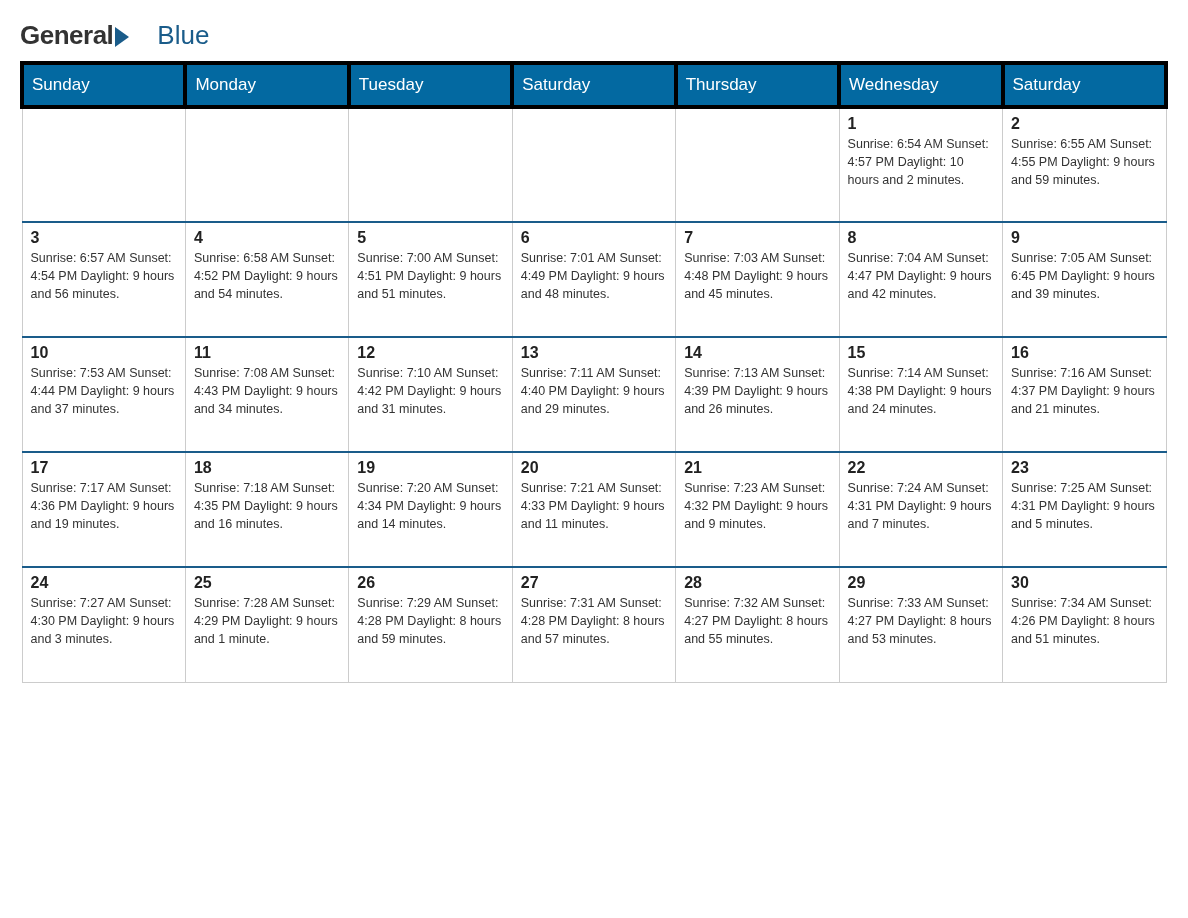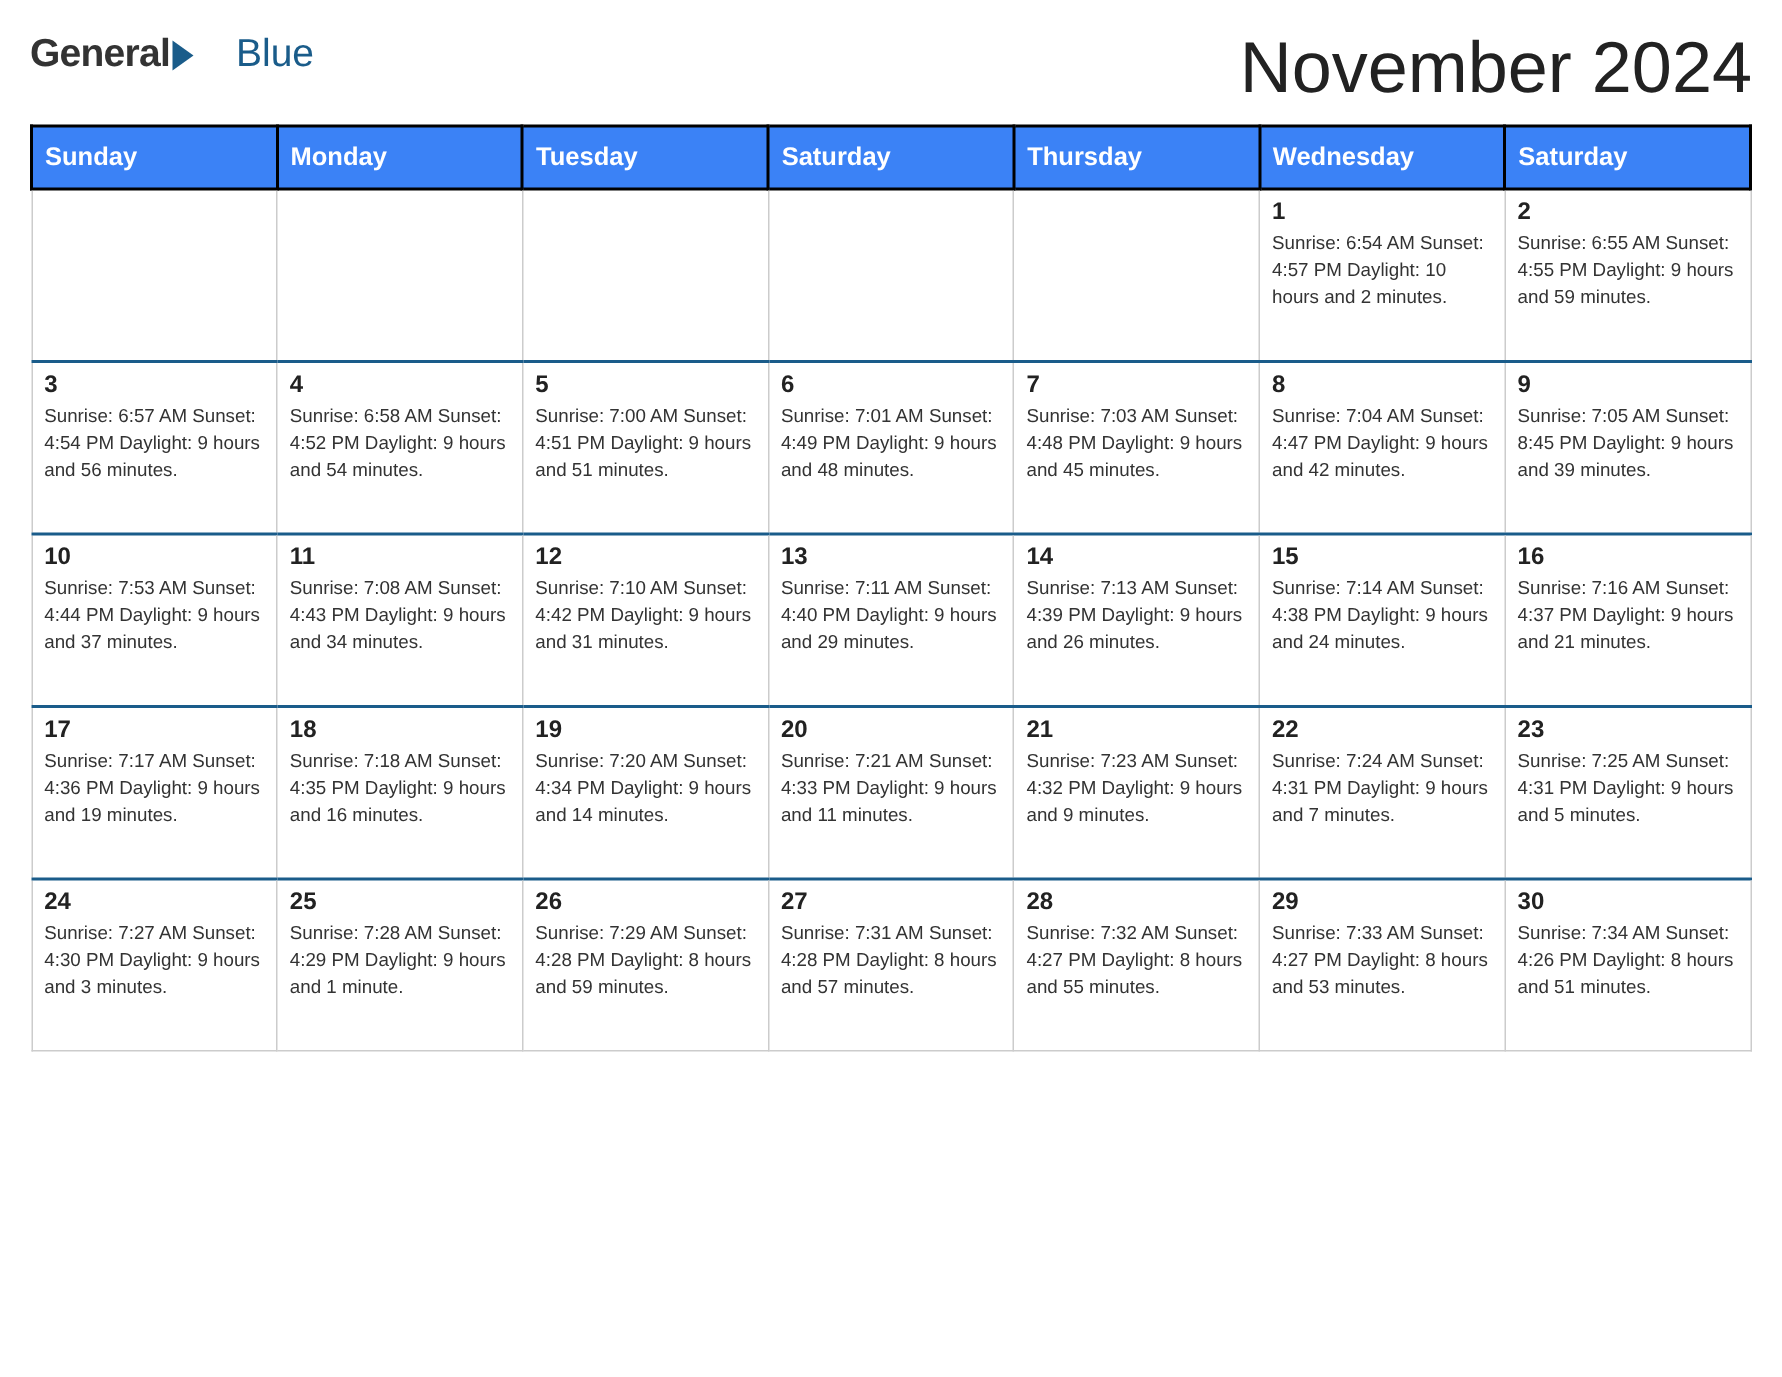--- a/index.html
+++ b/index.html
@@ -59,27 +59,27 @@
       font-size: 22px;
       color: #444;
       margin-top: 4px;
     }
     .calendar-table {
       width: 100%;
       border-collapse: collapse;
       margin-top: 6px;
     }
     .calendar-table th {
-      background-color: #3b82f6;
+      background-color: #0369a1;
       color: #fff;
       font-size: 17px;
-      font-weight: bold;
+      font-weight: normal;
       padding: 10px 8px;
       text-align: left;
-      border: 2px solid #000000;
+      border: 4px solid #000000;
     }
     .calendar-table td {
       vertical-align: top;
       padding: 6px 8px 8px 8px;
       border: 1px solid #ccc;
       width: 14.28%;
       height: 115px;
       font-size: 13px;
       color: #333;
       background: #fff;
@@ -108,21 +108,20 @@
 
 <div class="header">
   <div class="logo">
     <div class="logo-top">
       <span class="logo-general">General</span>
       <div class="logo-arrow"></div>
     </div>
     <span class="logo-blue">Blue</span>
   </div>
   <div class="title-section">
-    <div class="month-title">November 2024</div>
   </div>
 </div>
 
 <table class="calendar-table">
   <thead>
     <tr>
     <th>Sunday</th>
         <th>Monday</th>
         <th>Tuesday</th>
         <th>Saturday</th>
@@ -192,21 +191,21 @@
         <td>
           <span class="day-number">8</span>
           <div class="day-info">Sunrise: 7:04 AM
 Sunset: 4:47 PM
 Daylight: 9 hours
 and 42 minutes.</div>
         </td>
         <td>
           <span class="day-number">9</span>
           <div class="day-info">Sunrise: 7:05 AM
-Sunset: 8:45 PM
+Sunset: 6:45 PM
 Daylight: 9 hours
 and 39 minutes.</div>
         </td>
       </tr>
       <tr class="row-border">
         <td>
           <span class="day-number">10</span>
           <div class="day-info">Sunrise: 7:53 AM
 Sunset: 4:44 PM
 Daylight: 9 hours

